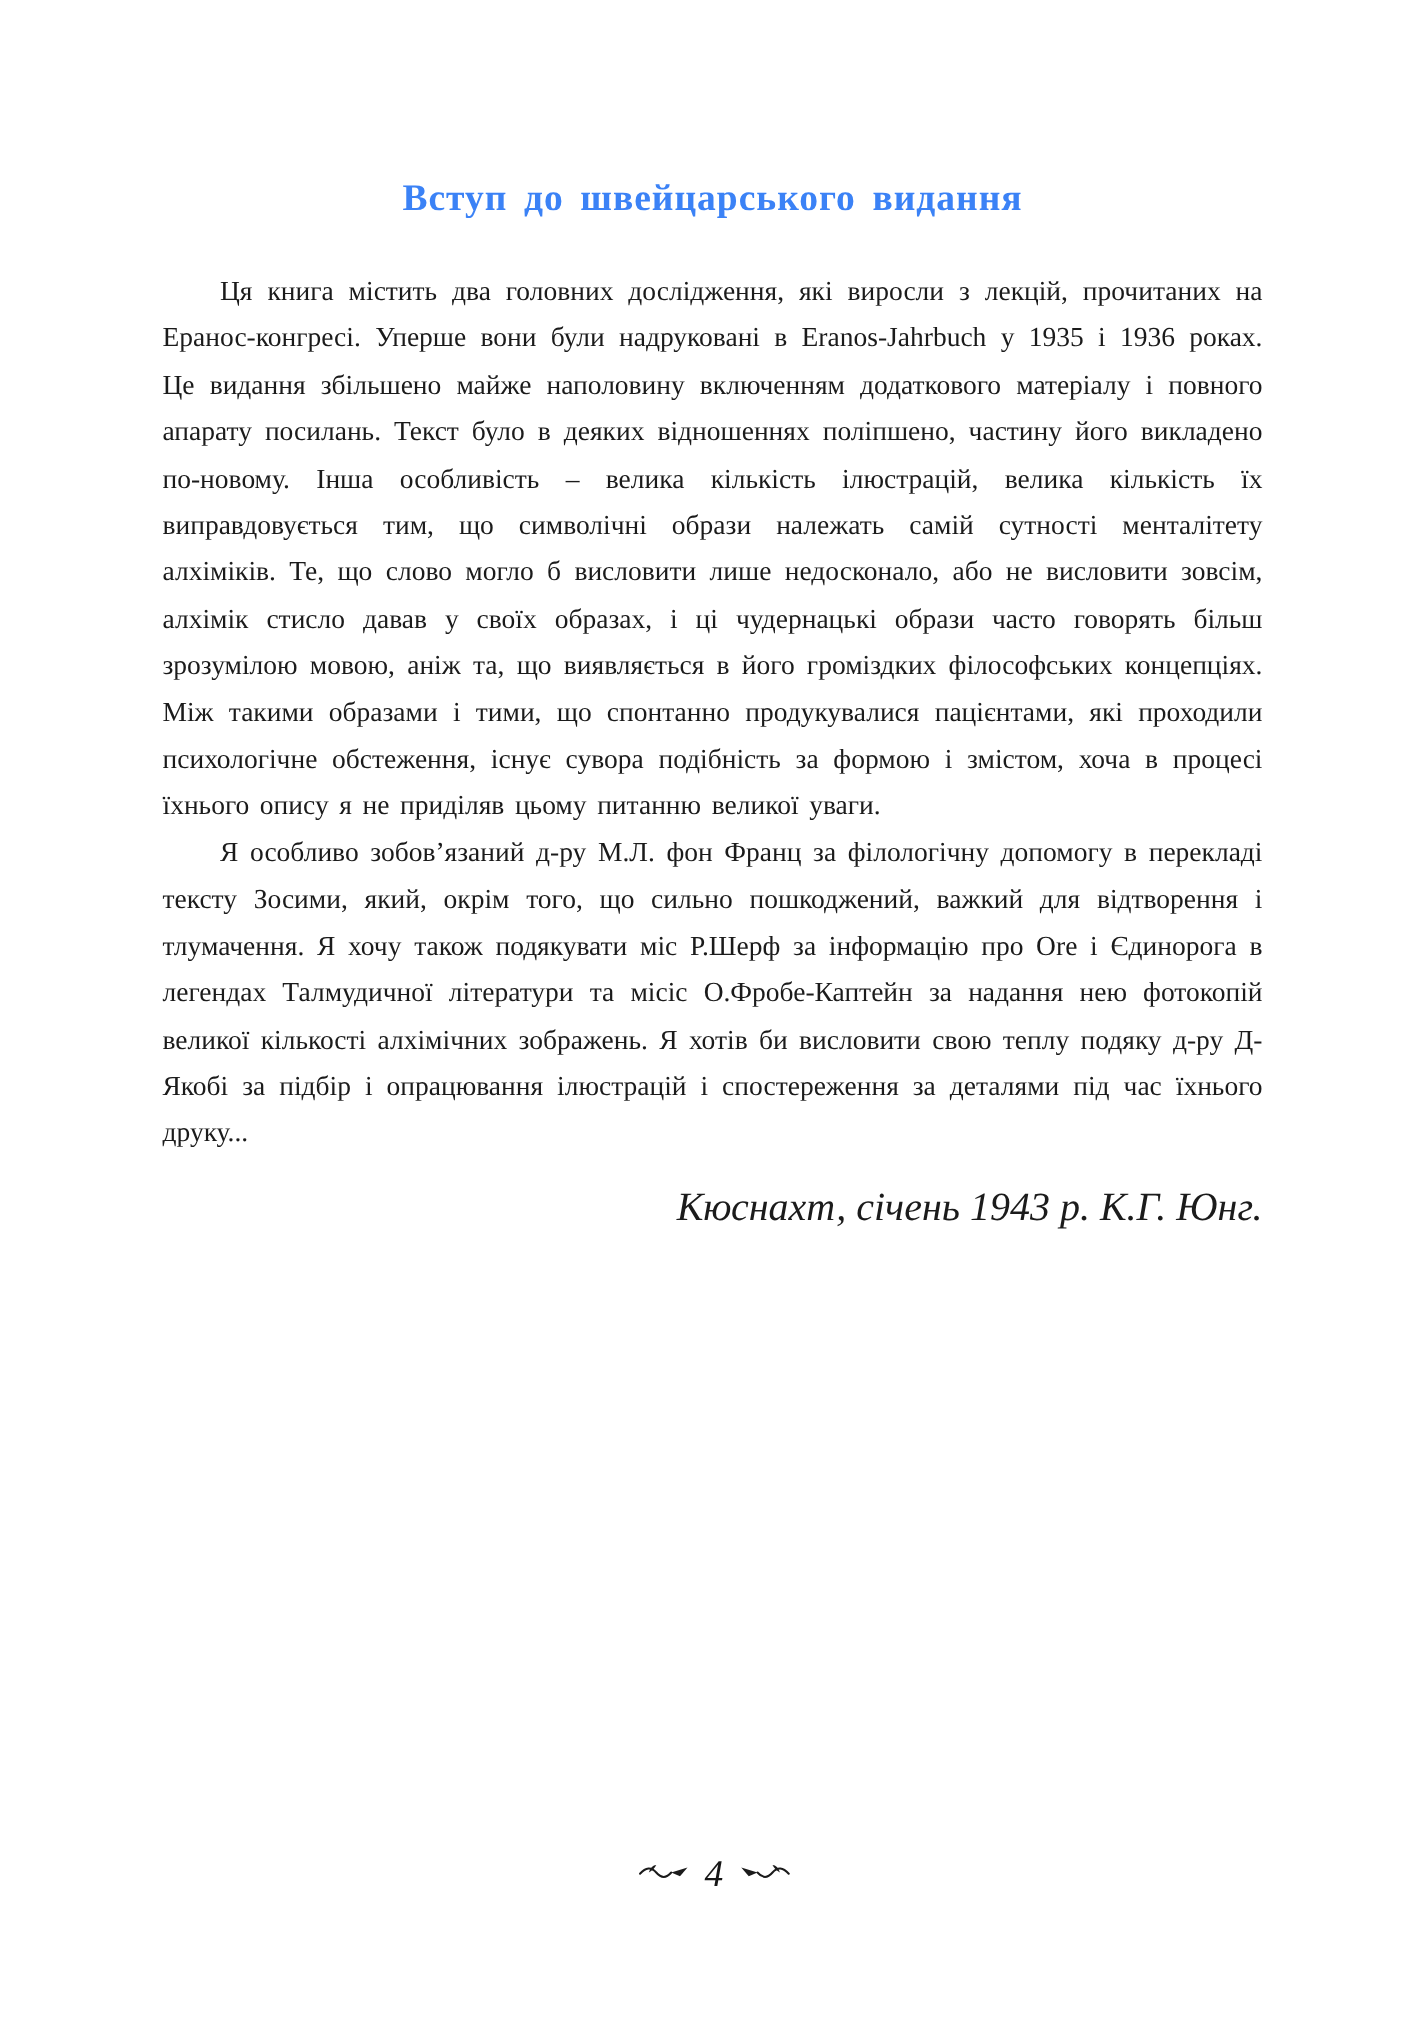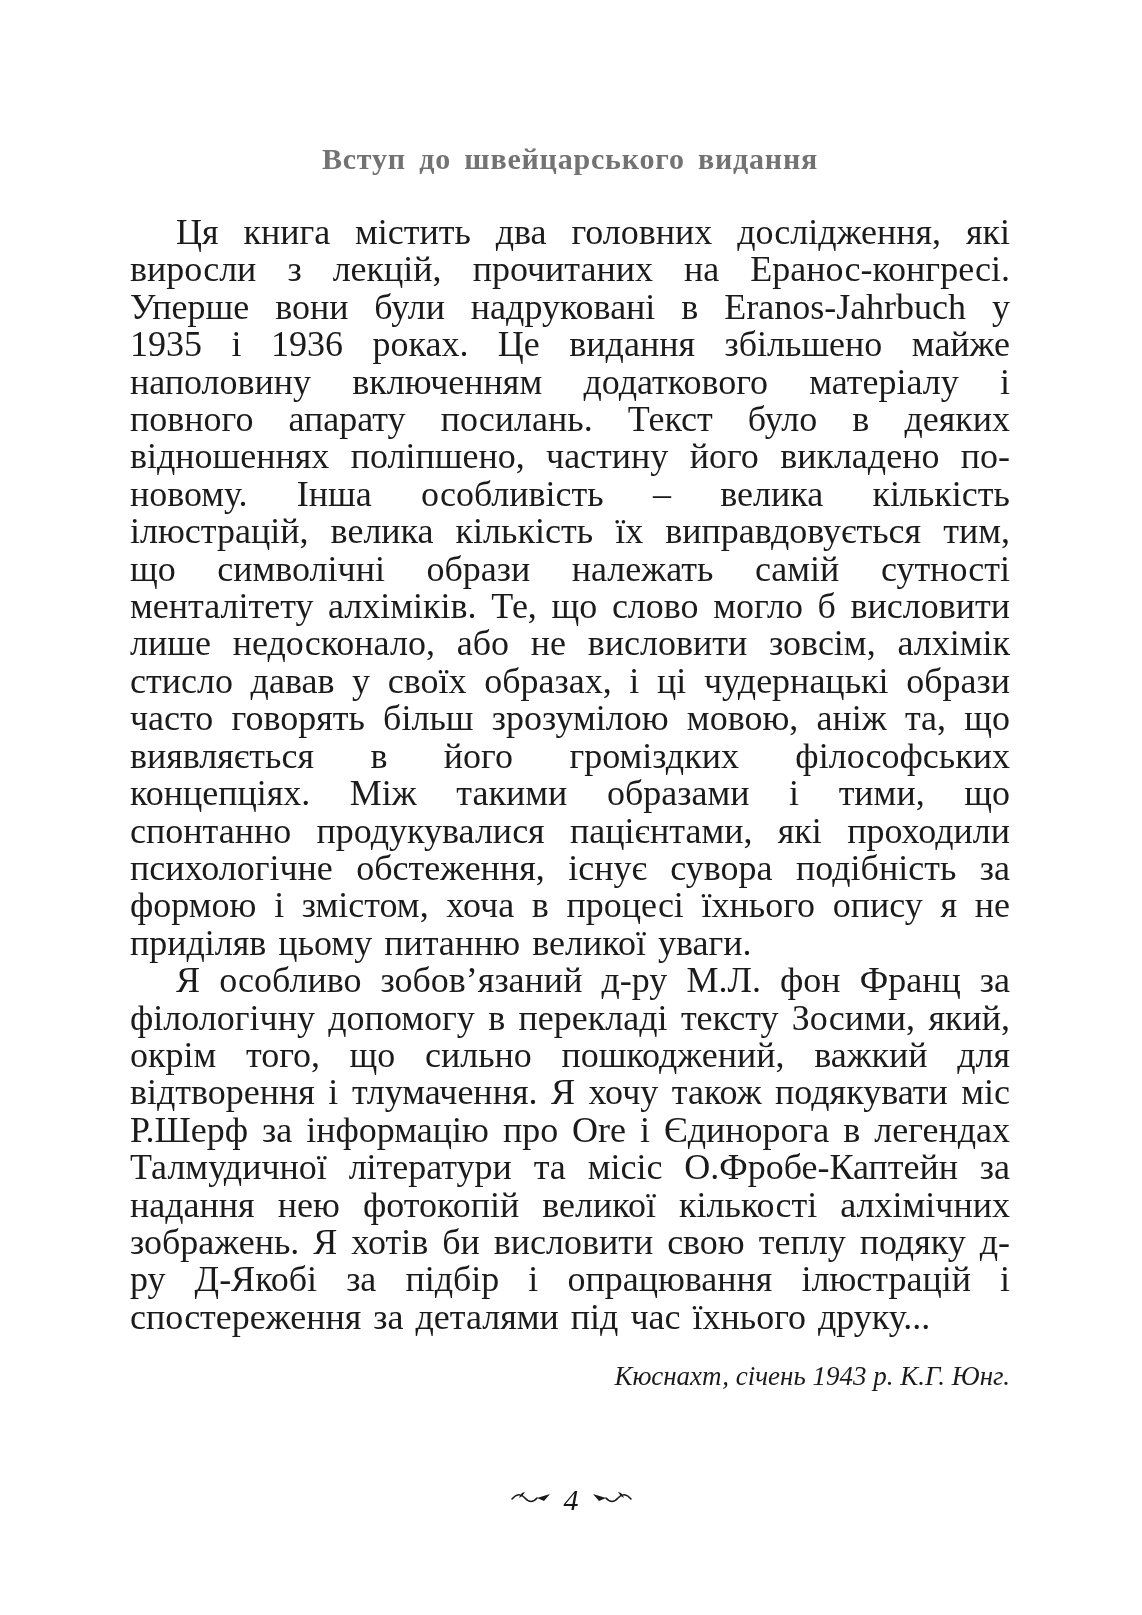--- a/index.html
+++ b/index.html
@@ -21,34 +21,34 @@
     box-sizing: border-box;
     padding: 142px 132px 0 130px;
   }
   .title {
     font-size: 30px;
     font-weight: bold;
     text-align: center;
     margin: 0 0 38px 0;
     letter-spacing: 0.8px;
     word-spacing: 5px;
-    color: #737373;
+    color: #3b82f6;
   }
   .body-para {
-    font-size: 36px;
+    font-size: 22px;
     line-height: 37.4px;
     text-align: justify;
     text-indent: 46px;
     margin: 0;
     word-spacing: 3px;
   }
   .body-para.second {
   }
   .signature {
-    font-size: 27px;
+    font-size: 32px;
     line-height: 37px;
     font-style: italic;
     text-align: right;
     margin: 22px 0 0 0;
   }
   .footer {
     position: absolute;
     left: 0;
     right: 0;
     bottom: 98px;

